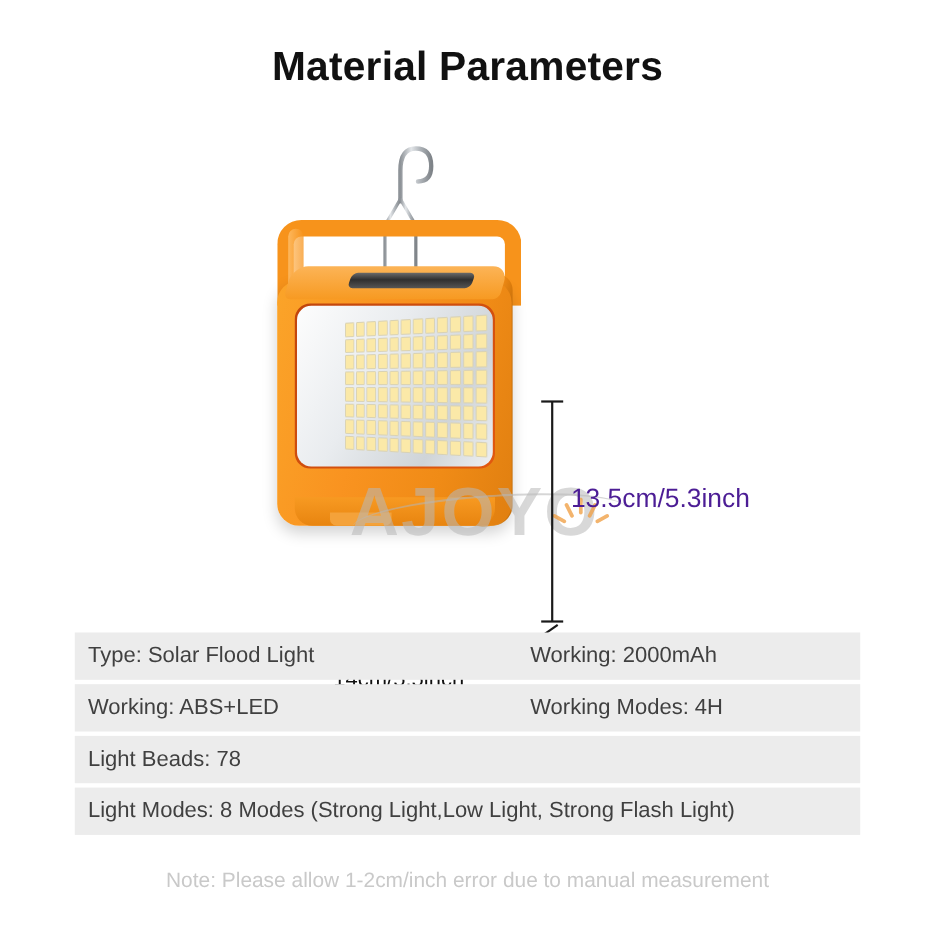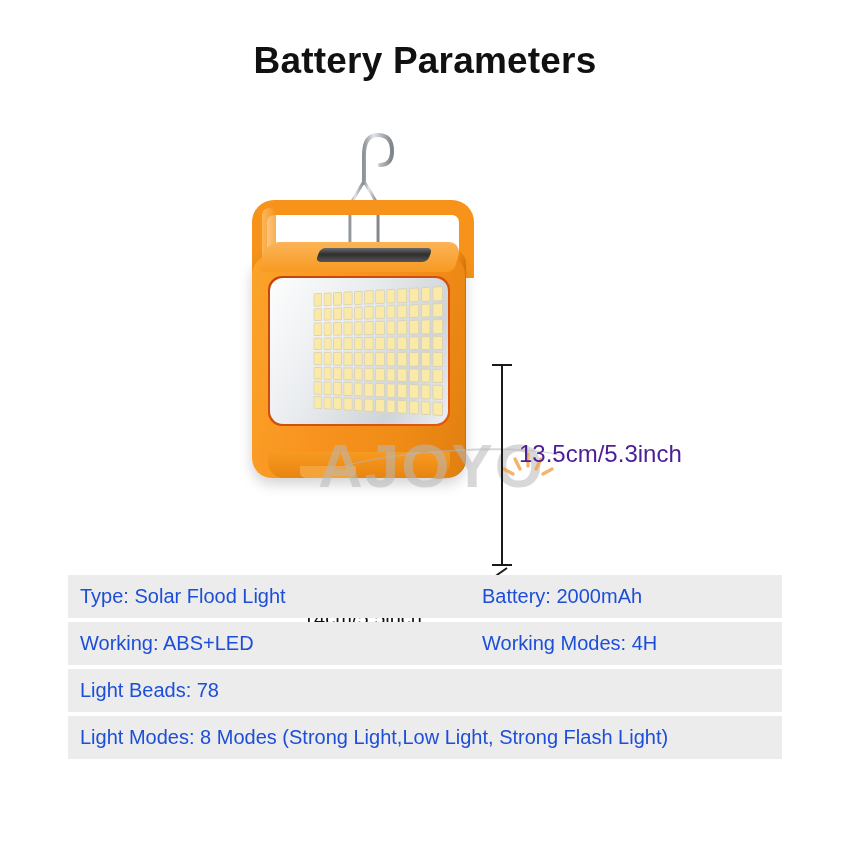--- a/index.html
+++ b/index.html
@@ -159,39 +159,39 @@
   
   .spec-table{position:absolute;left:68px;top:575px;width:714px;}
   .spec-row{
     height:43px;
     background:#ececec;
     margin-bottom:4px;
     display:flex;
     align-items:center;
   }
   .spec-cell{
-    font-size:20px;color:#1d4ed8;
+    font-size:20px;color:#404040;
     padding-left:12px;
     white-space:nowrap;
   }
   .spec-cell.col1{width:390px;}
   .spec-cell.col2{width:300px;}
 
   .note{
     position:absolute;left:0;top:790px;width:850px;
     text-align:center;
     font-size:19px;color:#c9c9c9;
   }
 </style>
 </head>
 <body>
 
 <div id="page">
 
-  <div class="title">Battery Parameters</div>
+  <div class="title">Material Parameters</div>
 
   <div class="stage">
 
     <svg class="hook" viewBox="0 0 70 150">
       <defs>
         <linearGradient id="steel" x1="0" y1="0" x2="1" y2="0">
           <stop offset="0%" stop-color="#8e9398"></stop>
           <stop offset="35%" stop-color="#e3e6e9"></stop>
           <stop offset="65%" stop-color="#aeb3b8"></stop>
           <stop offset="100%" stop-color="#7f8489"></stop>
@@ -342,29 +342,30 @@
     <svg class="dim-d" viewBox="0 0 44 32">
       <line x1="2" y1="30" x2="42" y2="2" stroke="#1a1a1a" stroke-width="2"></line>
     </svg>
     <div class="label-d">4cm/1.6inch</div>
 
   </div>
 
   <div class="spec-table">
     <div class="spec-row">
       <div class="spec-cell col1">Type: Solar Flood Light</div>
-      <div class="spec-cell col2">Battery: 2000mAh</div>
+      <div class="spec-cell col2">Working: 2000mAh</div>
     </div>
     <div class="spec-row">
       <div class="spec-cell col1">Working: ABS+LED</div>
       <div class="spec-cell col2">Working Modes: 4H</div>
     </div>
     <div class="spec-row">
       <div class="spec-cell col1">Light Beads: 78</div>
       <div class="spec-cell col2"></div>
     </div>
     <div class="spec-row">
       <div class="spec-cell col1" style="width:700px">Light Modes: 8 Modes (Strong Light,Low Light, Strong Flash Light)</div>
     </div>
   </div>
 
+  <div class="note">Note: Please allow 1-2cm/inch error due to manual measurement</div>
 
 </div>
 
 </body></html>

